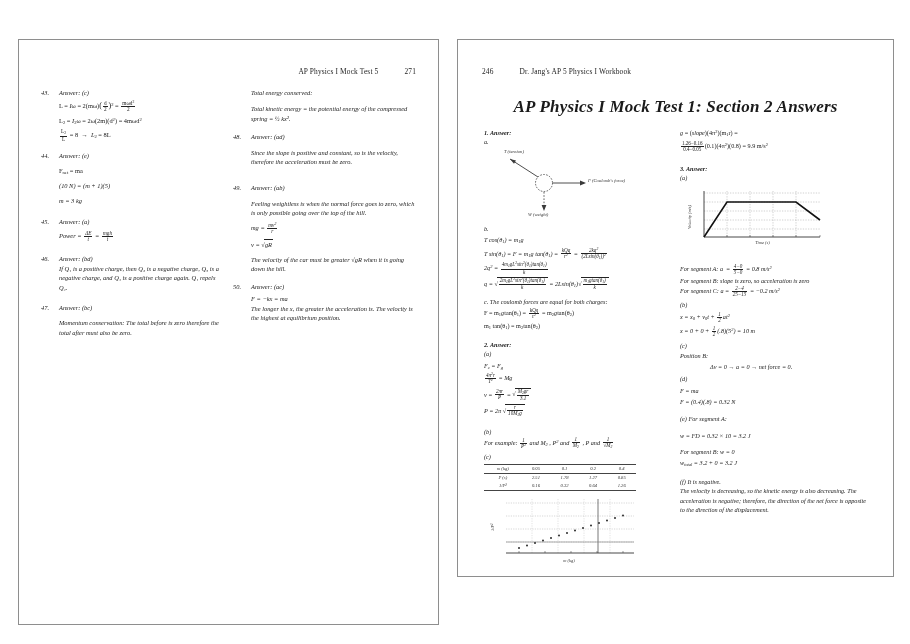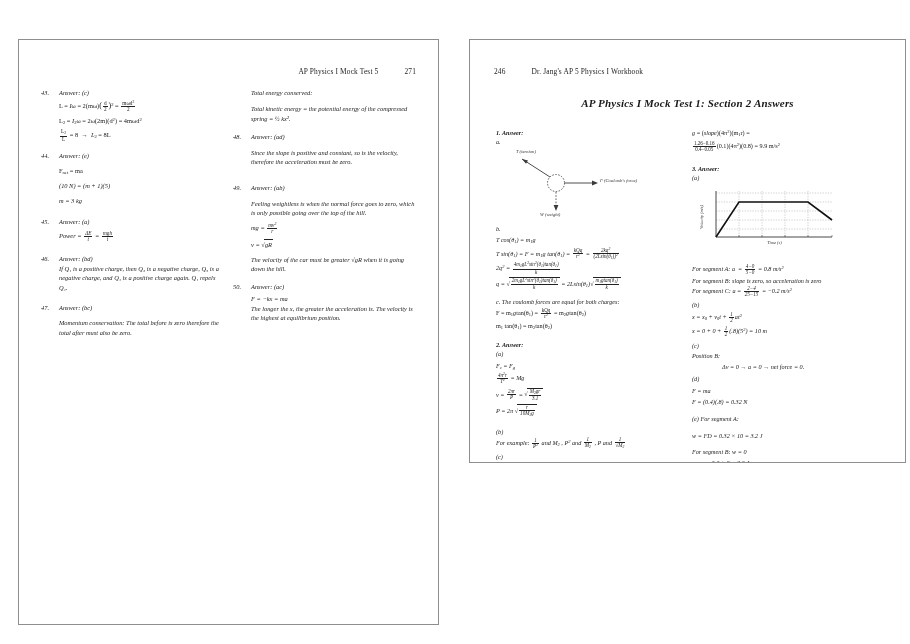--- a/index.html
+++ b/index.html
@@ -15,35 +15,35 @@
     background:#ffffff;
   }
   .page{
     position:absolute;
     background:#ffffff;
     border:1px solid #8e8e8e;
     box-sizing:border-box;
     overflow:hidden;
   }
   #page-left{left:18px;top:39px;width:421px;height:586px;}
-  #page-right{left:457px;top:39px;width:437px;height:424px;margin-left:12px;}
+  #page-right{left:457px;top:39px;width:437px;height:538px;}
 
   
   .runhead{
     position:absolute;font-size:7.4px;letter-spacing:.15px;
     white-space:nowrap;color:#1d1d1d;
   }
   #lp-head{right:22px;top:27px;}
   #lp-head .title{margin-right:26px;}
   #rp-head{left:24px;top:27px;}
   #rp-head .pg{margin-right:26px;}
 
   .sec-title{
     position:absolute;left:0;right:0;top:57px;text-align:center;
-    font-style:italic;font-weight:bold;font-size:11px;
+    font-style:italic;font-weight:bold;font-size:17px;
     font-family:"Liberation Serif", serif;letter-spacing:.2px;
   }
 
   
   .col{position:absolute;top:48px;font-size:6.4px;line-height:1.45;}
   #lcol1{left:22px;width:178px;}
   #lcol2{left:214px;width:186px;}
 
   .ans{position:relative;margin-bottom:9px;padding-left:18px;}
   .ans .num{position:absolute;left:0;top:0;font-style:italic;font-size:6.4px;}

